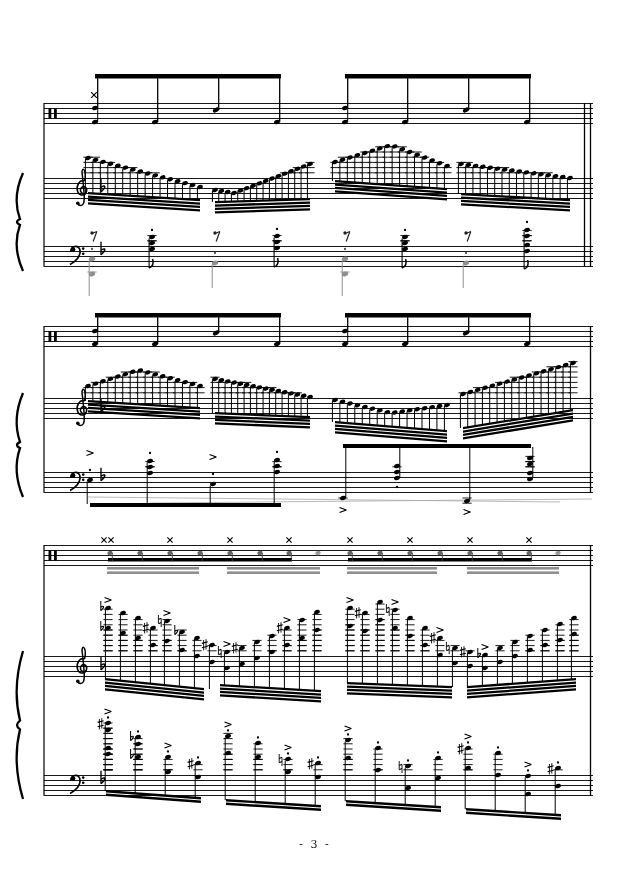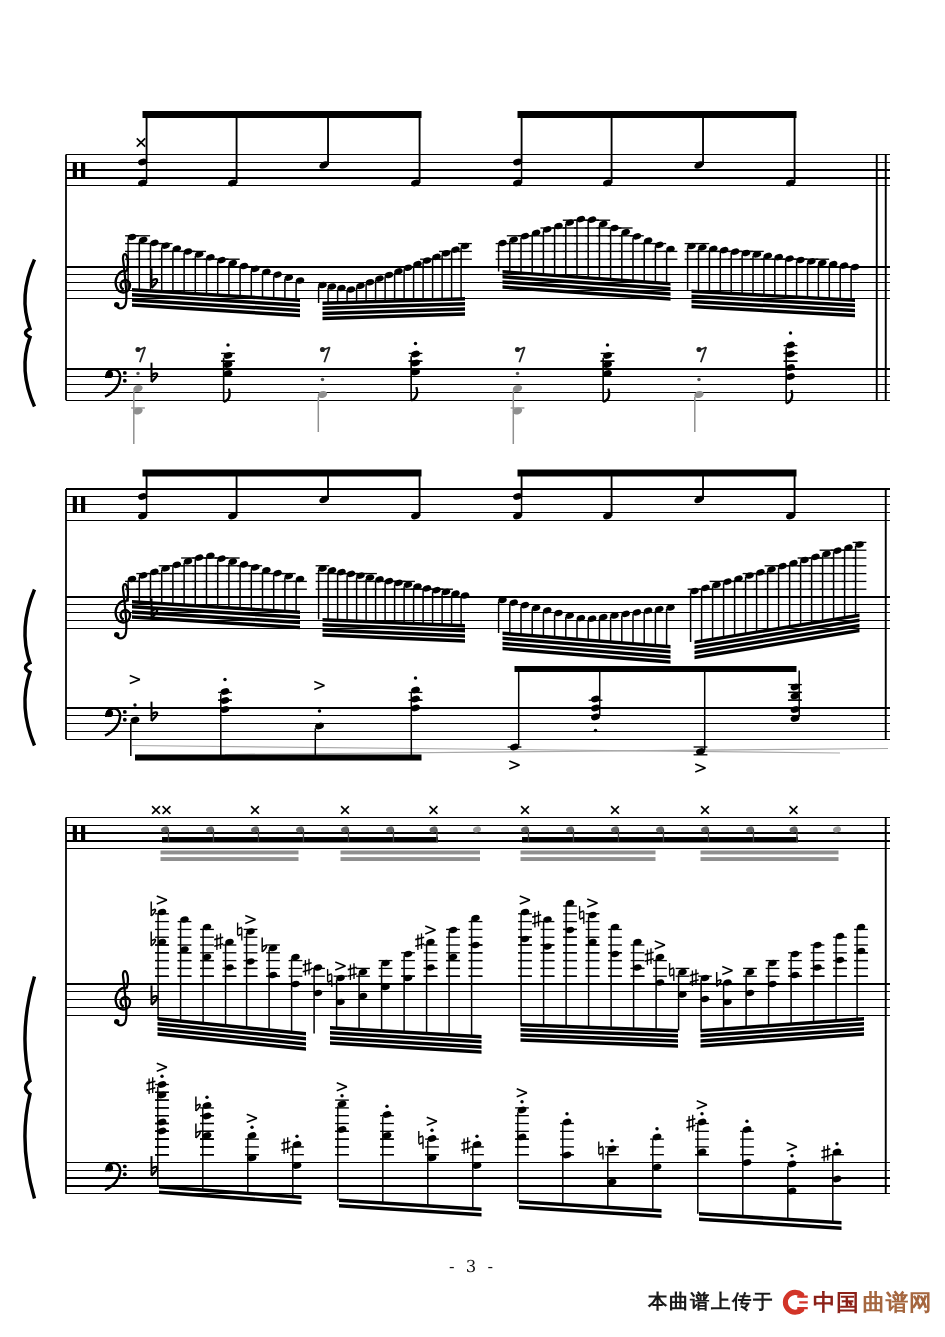--- a/index.html
+++ b/index.html
@@ -1605,26 +1605,13 @@
           <circle cx="558" cy="762.5" r="1.15" fill="#000000"></circle>
         </g>
         <line x1="44" y1="545" x2="44" y2="795.8" stroke="#000000" stroke-width="1.2"></line>
         <g>
           <path d="M 23,651 Q 12,688 20,720.56 Q 14,725 20,729.44 Q 12,762 23,799" fill="none" stroke="#000000" stroke-width="2.3"></path>
         </g>
         <line x1="590.5" y1="545" x2="590.5" y2="795.8" stroke="#000000" stroke-width="1.3"></line>
       </g>
     </svg>
   <div class="pagenum">- 3 -</div>
-  <div class="wm">
-    <span class="wm-prefix">本曲谱上传于</span>
-    <span class="wm-logo">
-      <svg width="19" height="19" viewBox="0 0 19 19">
-        <path d="M 13.5,4.2 A 6.6,6.6 0 1 0 13.5,14.2" fill="none" stroke="#d23428" stroke-width="3.4" stroke-linecap="round"></path>
-        <line x1="10.5" y1="5.4" x2="17.5" y2="5.4" stroke="#d23428" stroke-width="1.5"></line>
-        <line x1="11.8" y1="9.2" x2="17.5" y2="9.2" stroke="#d23428" stroke-width="1.5"></line>
-        <line x1="10.5" y1="13" x2="17.5" y2="13" stroke="#d23428" stroke-width="1.5"></line>
-      </svg>
-      <span class="wm-primary">中国</span>
-      <span class="wm-secondary">曲谱网</span>
-    </span>
-  </div>
 </div>
 
 </body></html>

